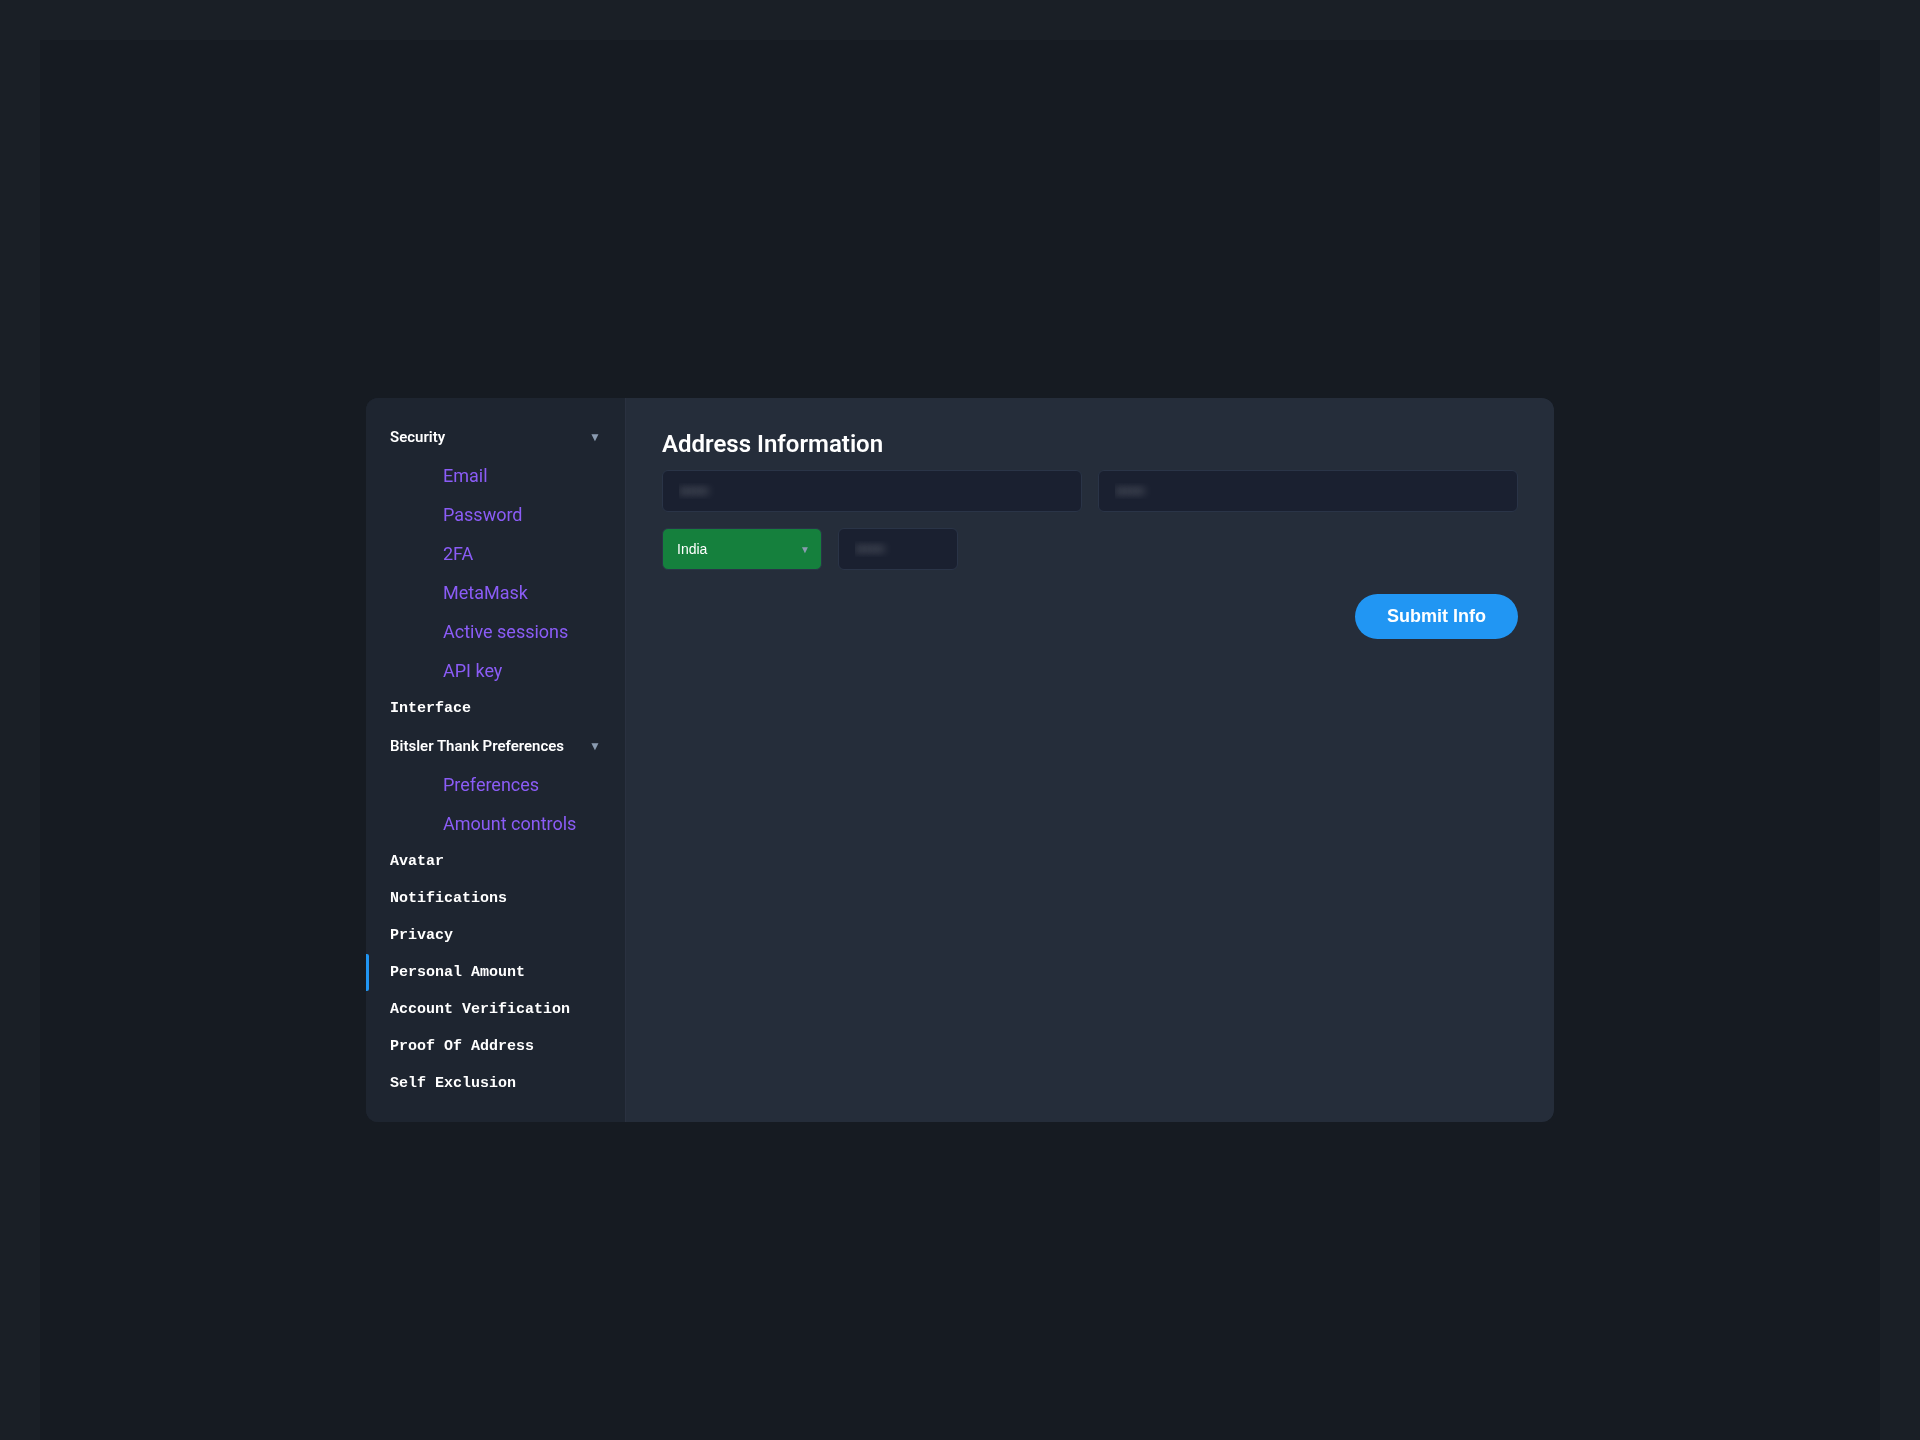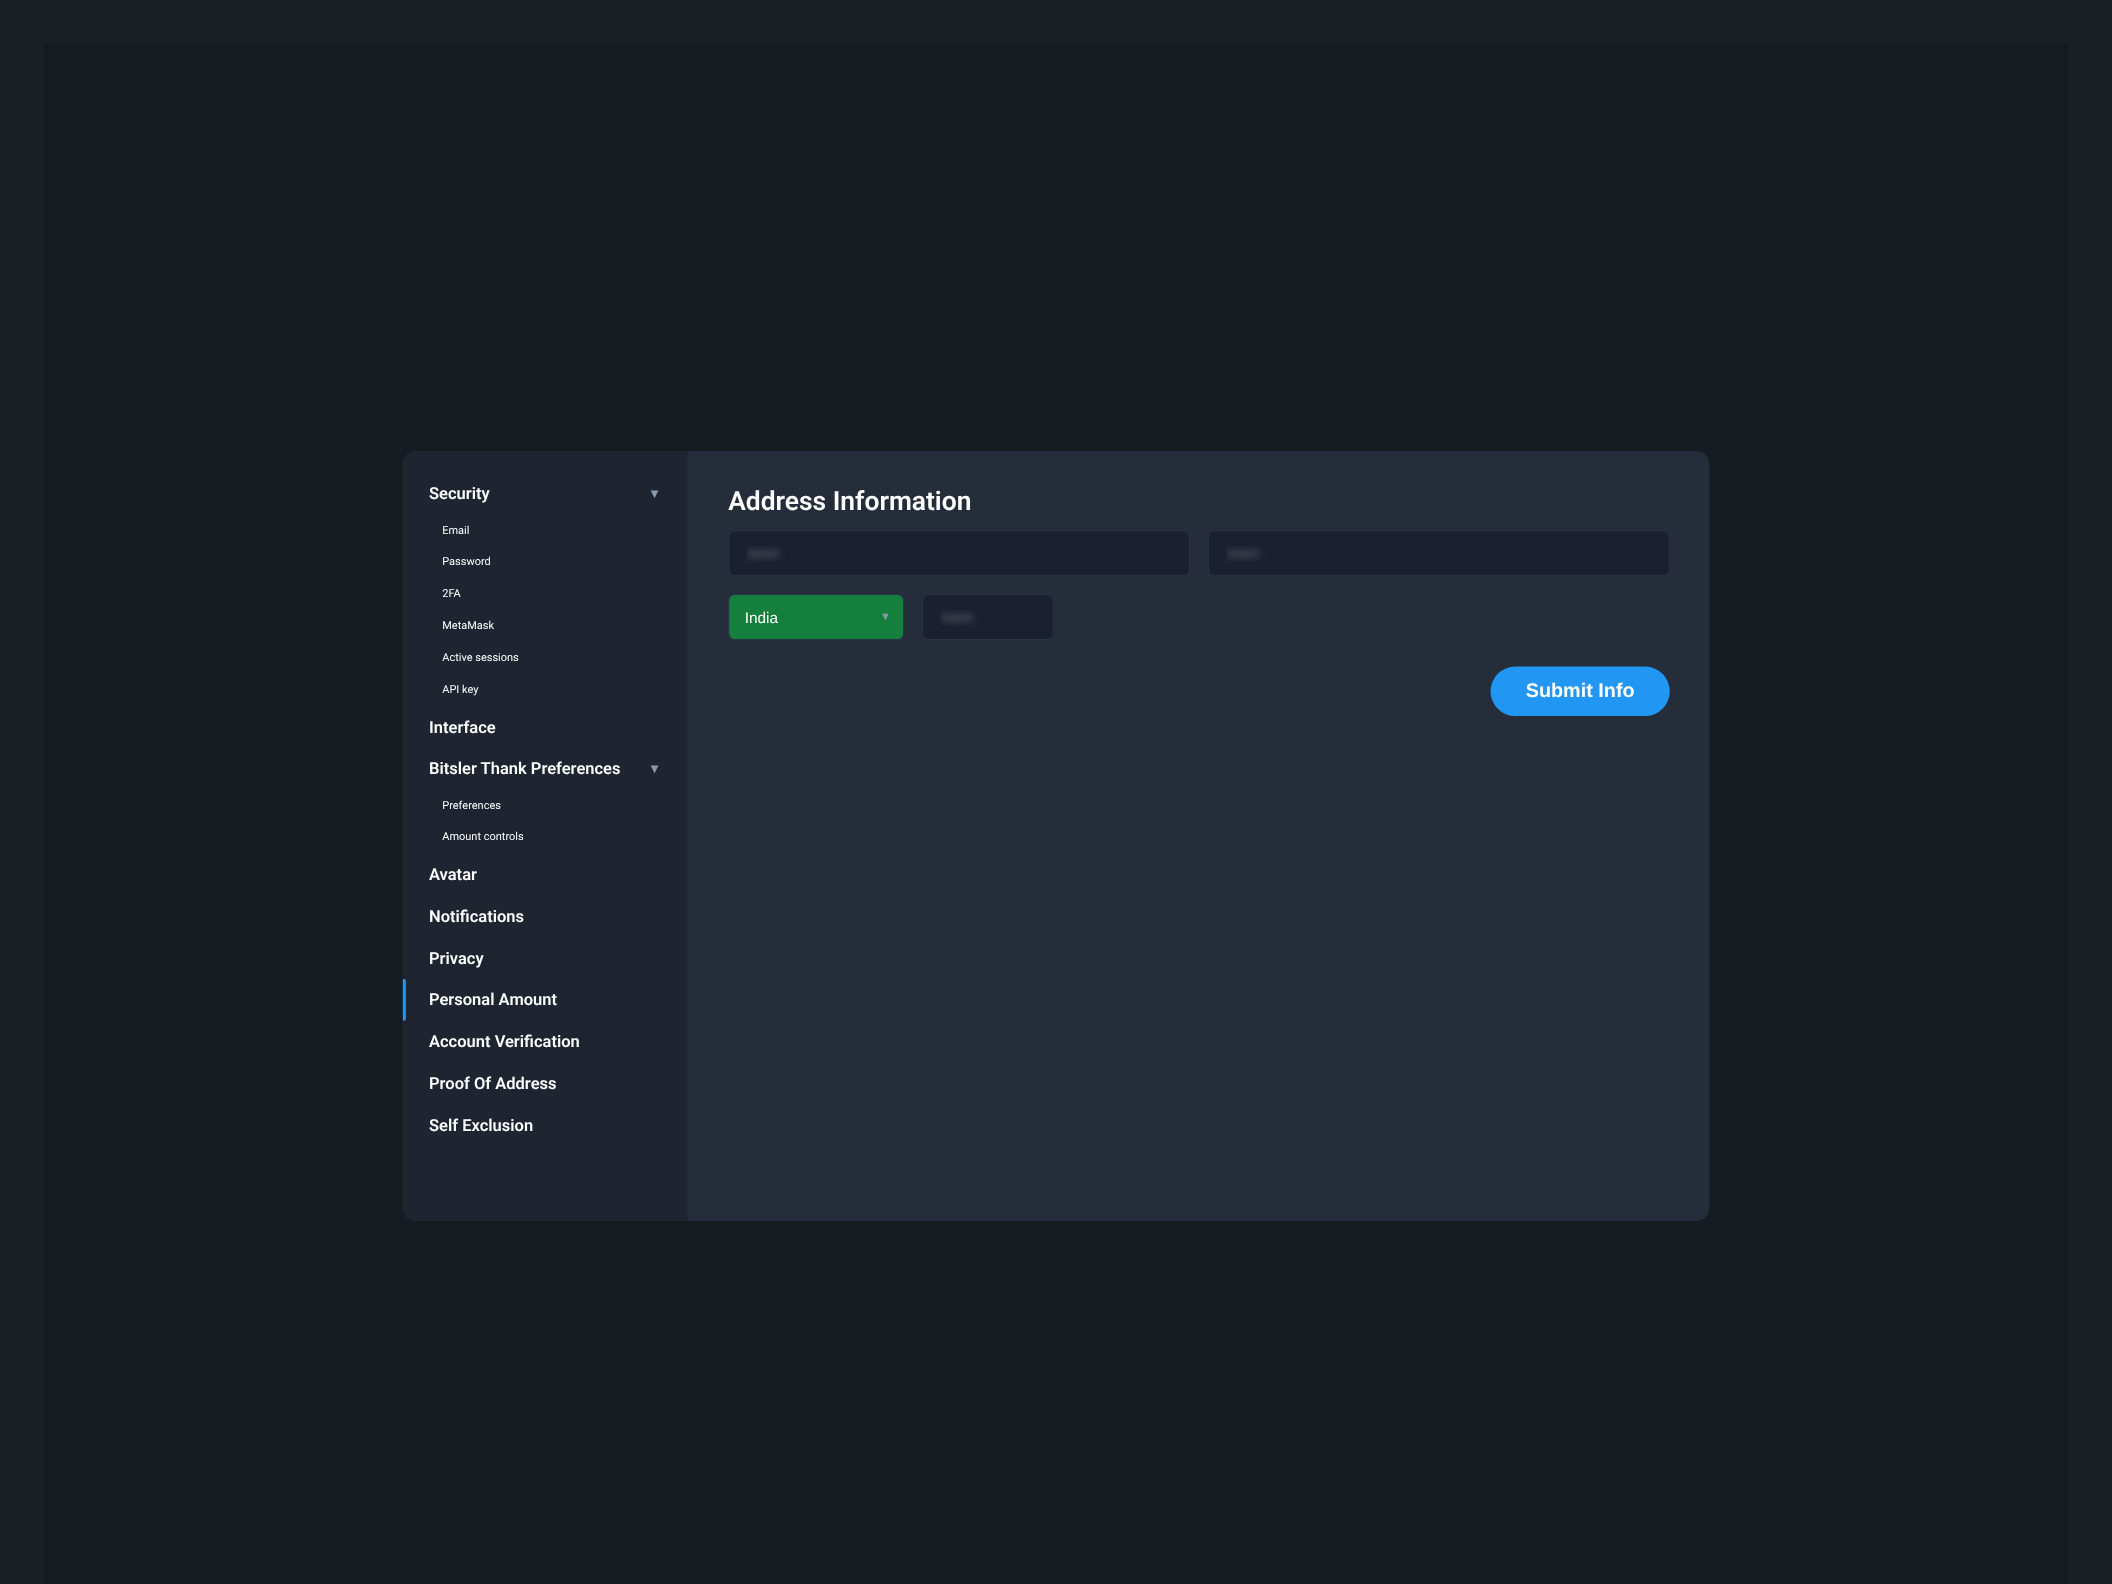--- a/index.html
+++ b/index.html
@@ -44,35 +44,37 @@
       cursor: pointer;
     }
 
     .sidebar-section-header .chevron-icon {
       color: #8a9bb0;
       font-size: 12px;
     }
 
     .sidebar-sub-item {
       padding: 9px 24px 9px 36px;
-      color: #ffffff;
-      font-size: 10px;
+      color: #8b5cf6;
+      font-size: 18px;
       cursor: pointer;
       transition: color 0.2s;
+      margin-left: 41px;
     }
 
     .sidebar-item {
       display: flex;
       align-items: center;
       padding: 10px 24px;
       color: #ffffff;
       font-weight: 600;
       font-size: 15px;
       cursor: pointer;
       position: relative;
+      font-family: Liberation Mono, monospace;
     }
 
     .sidebar-item.active {
       color: #ffffff;
     }
 
     .sidebar-item.active::before {
       content: '';
       position: absolute;
       left: 0;

